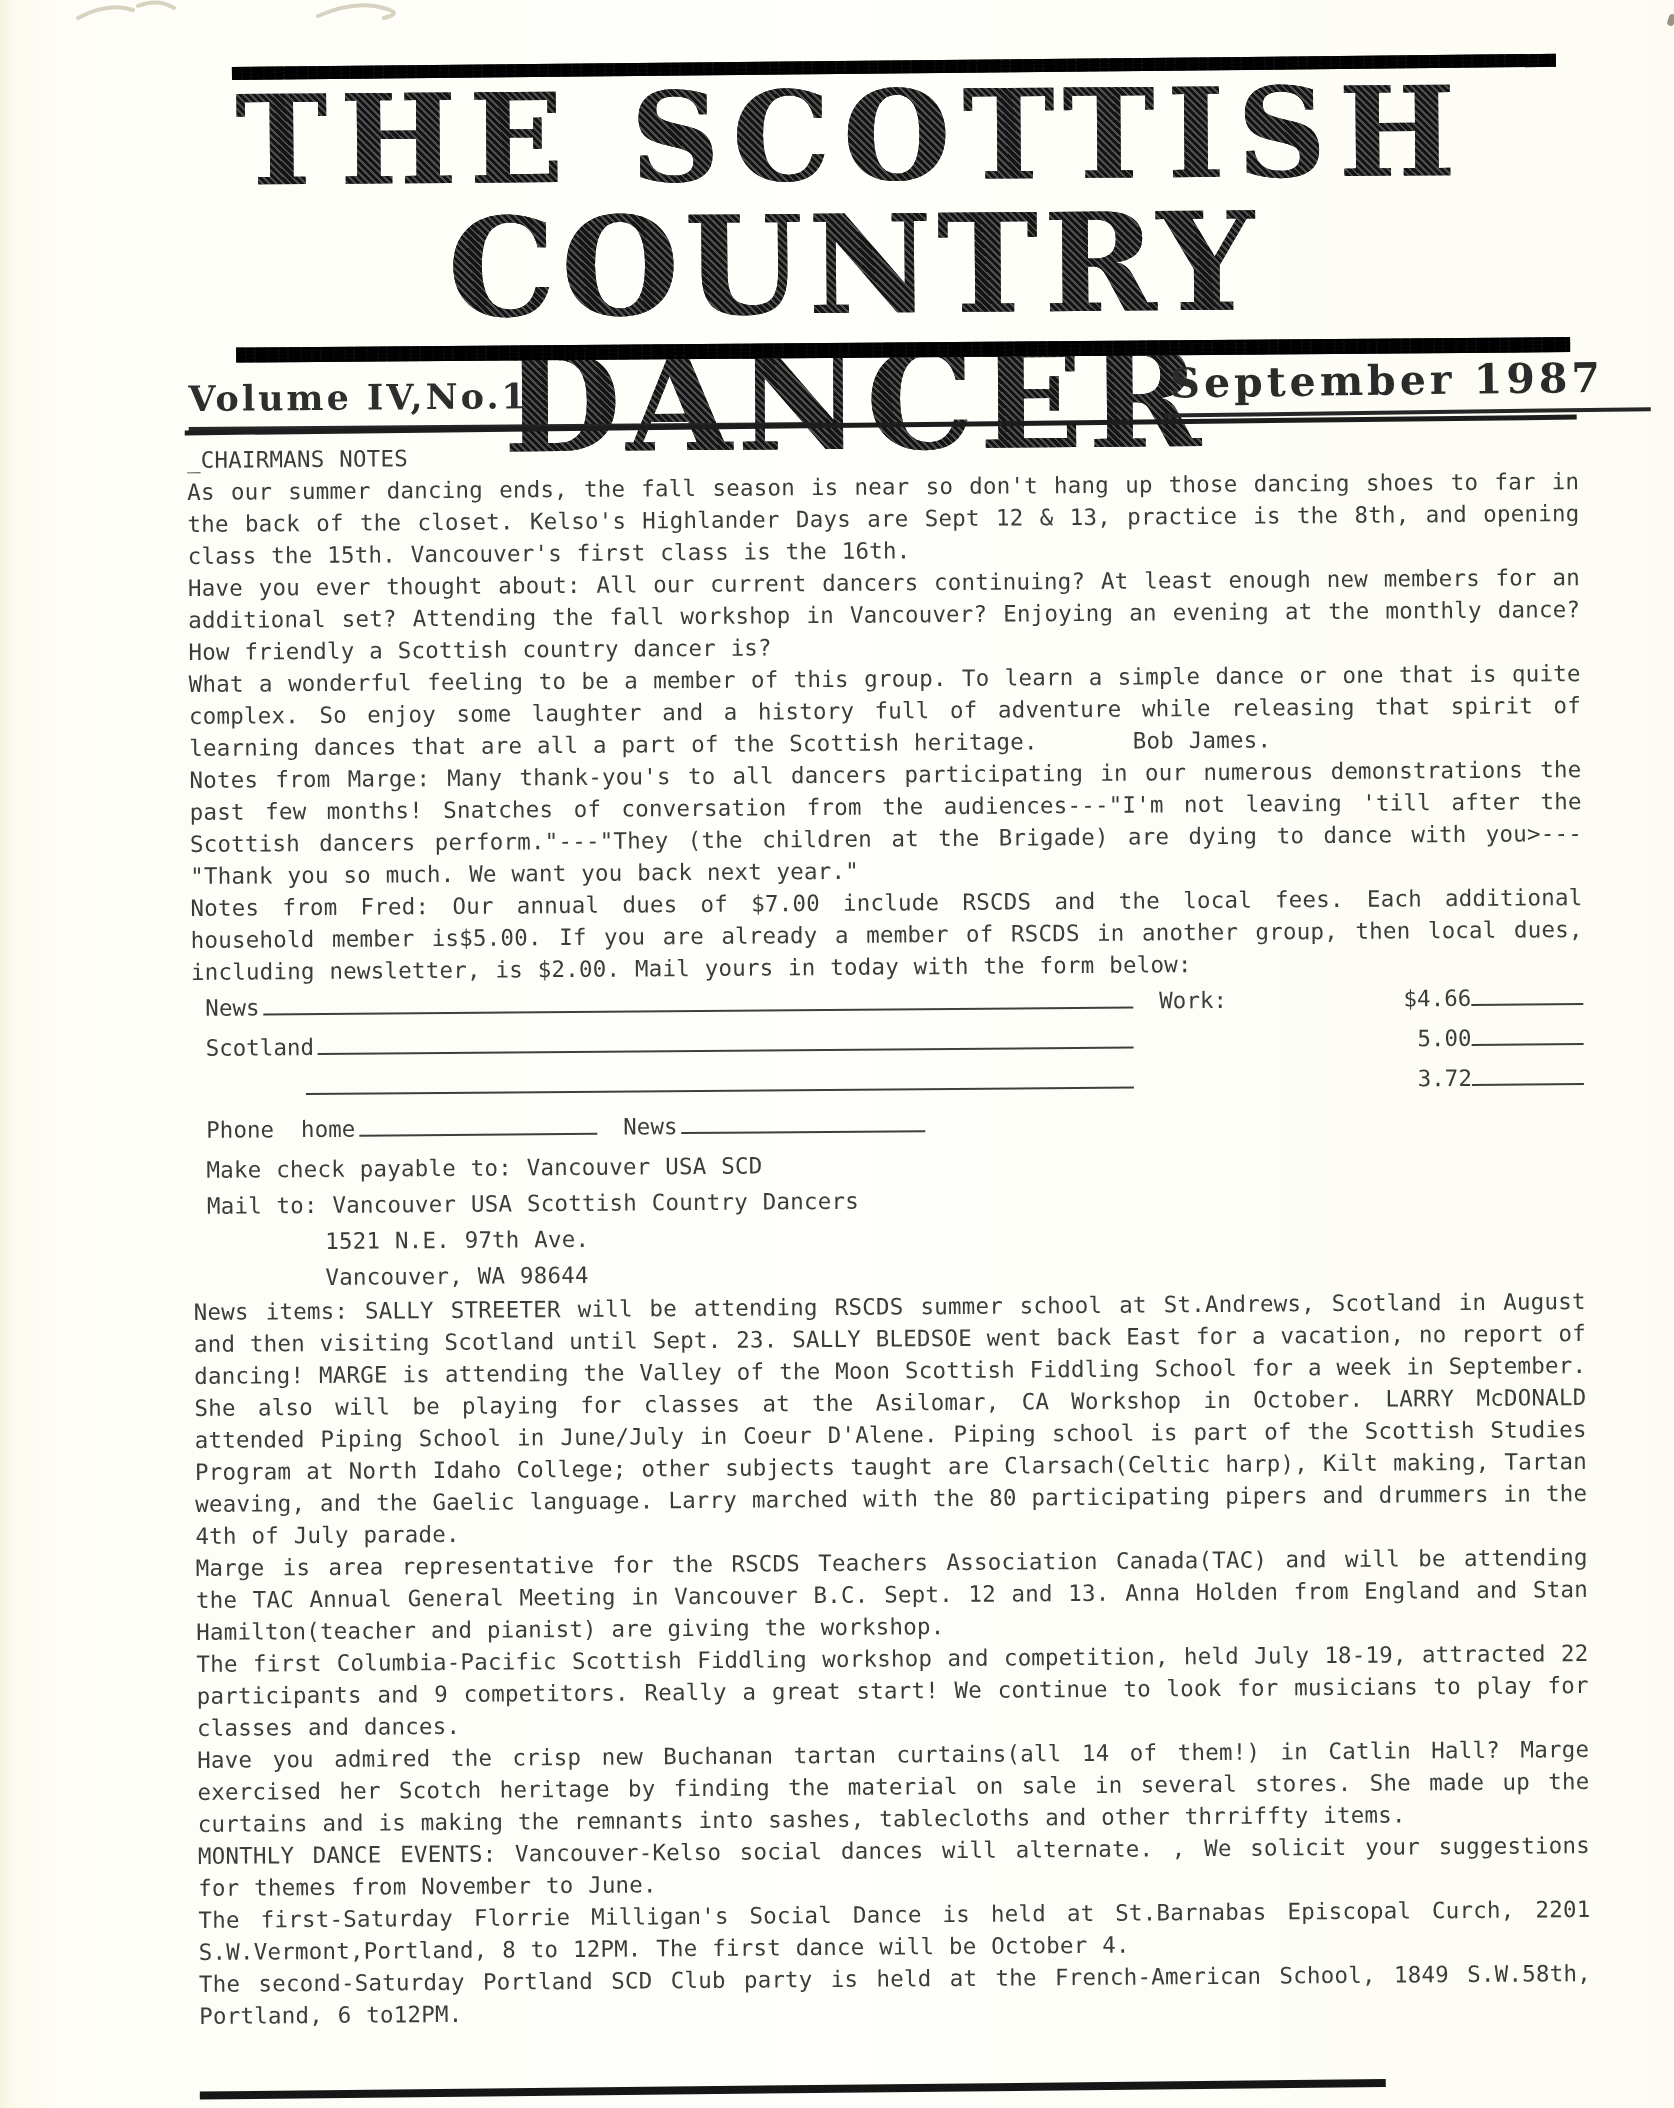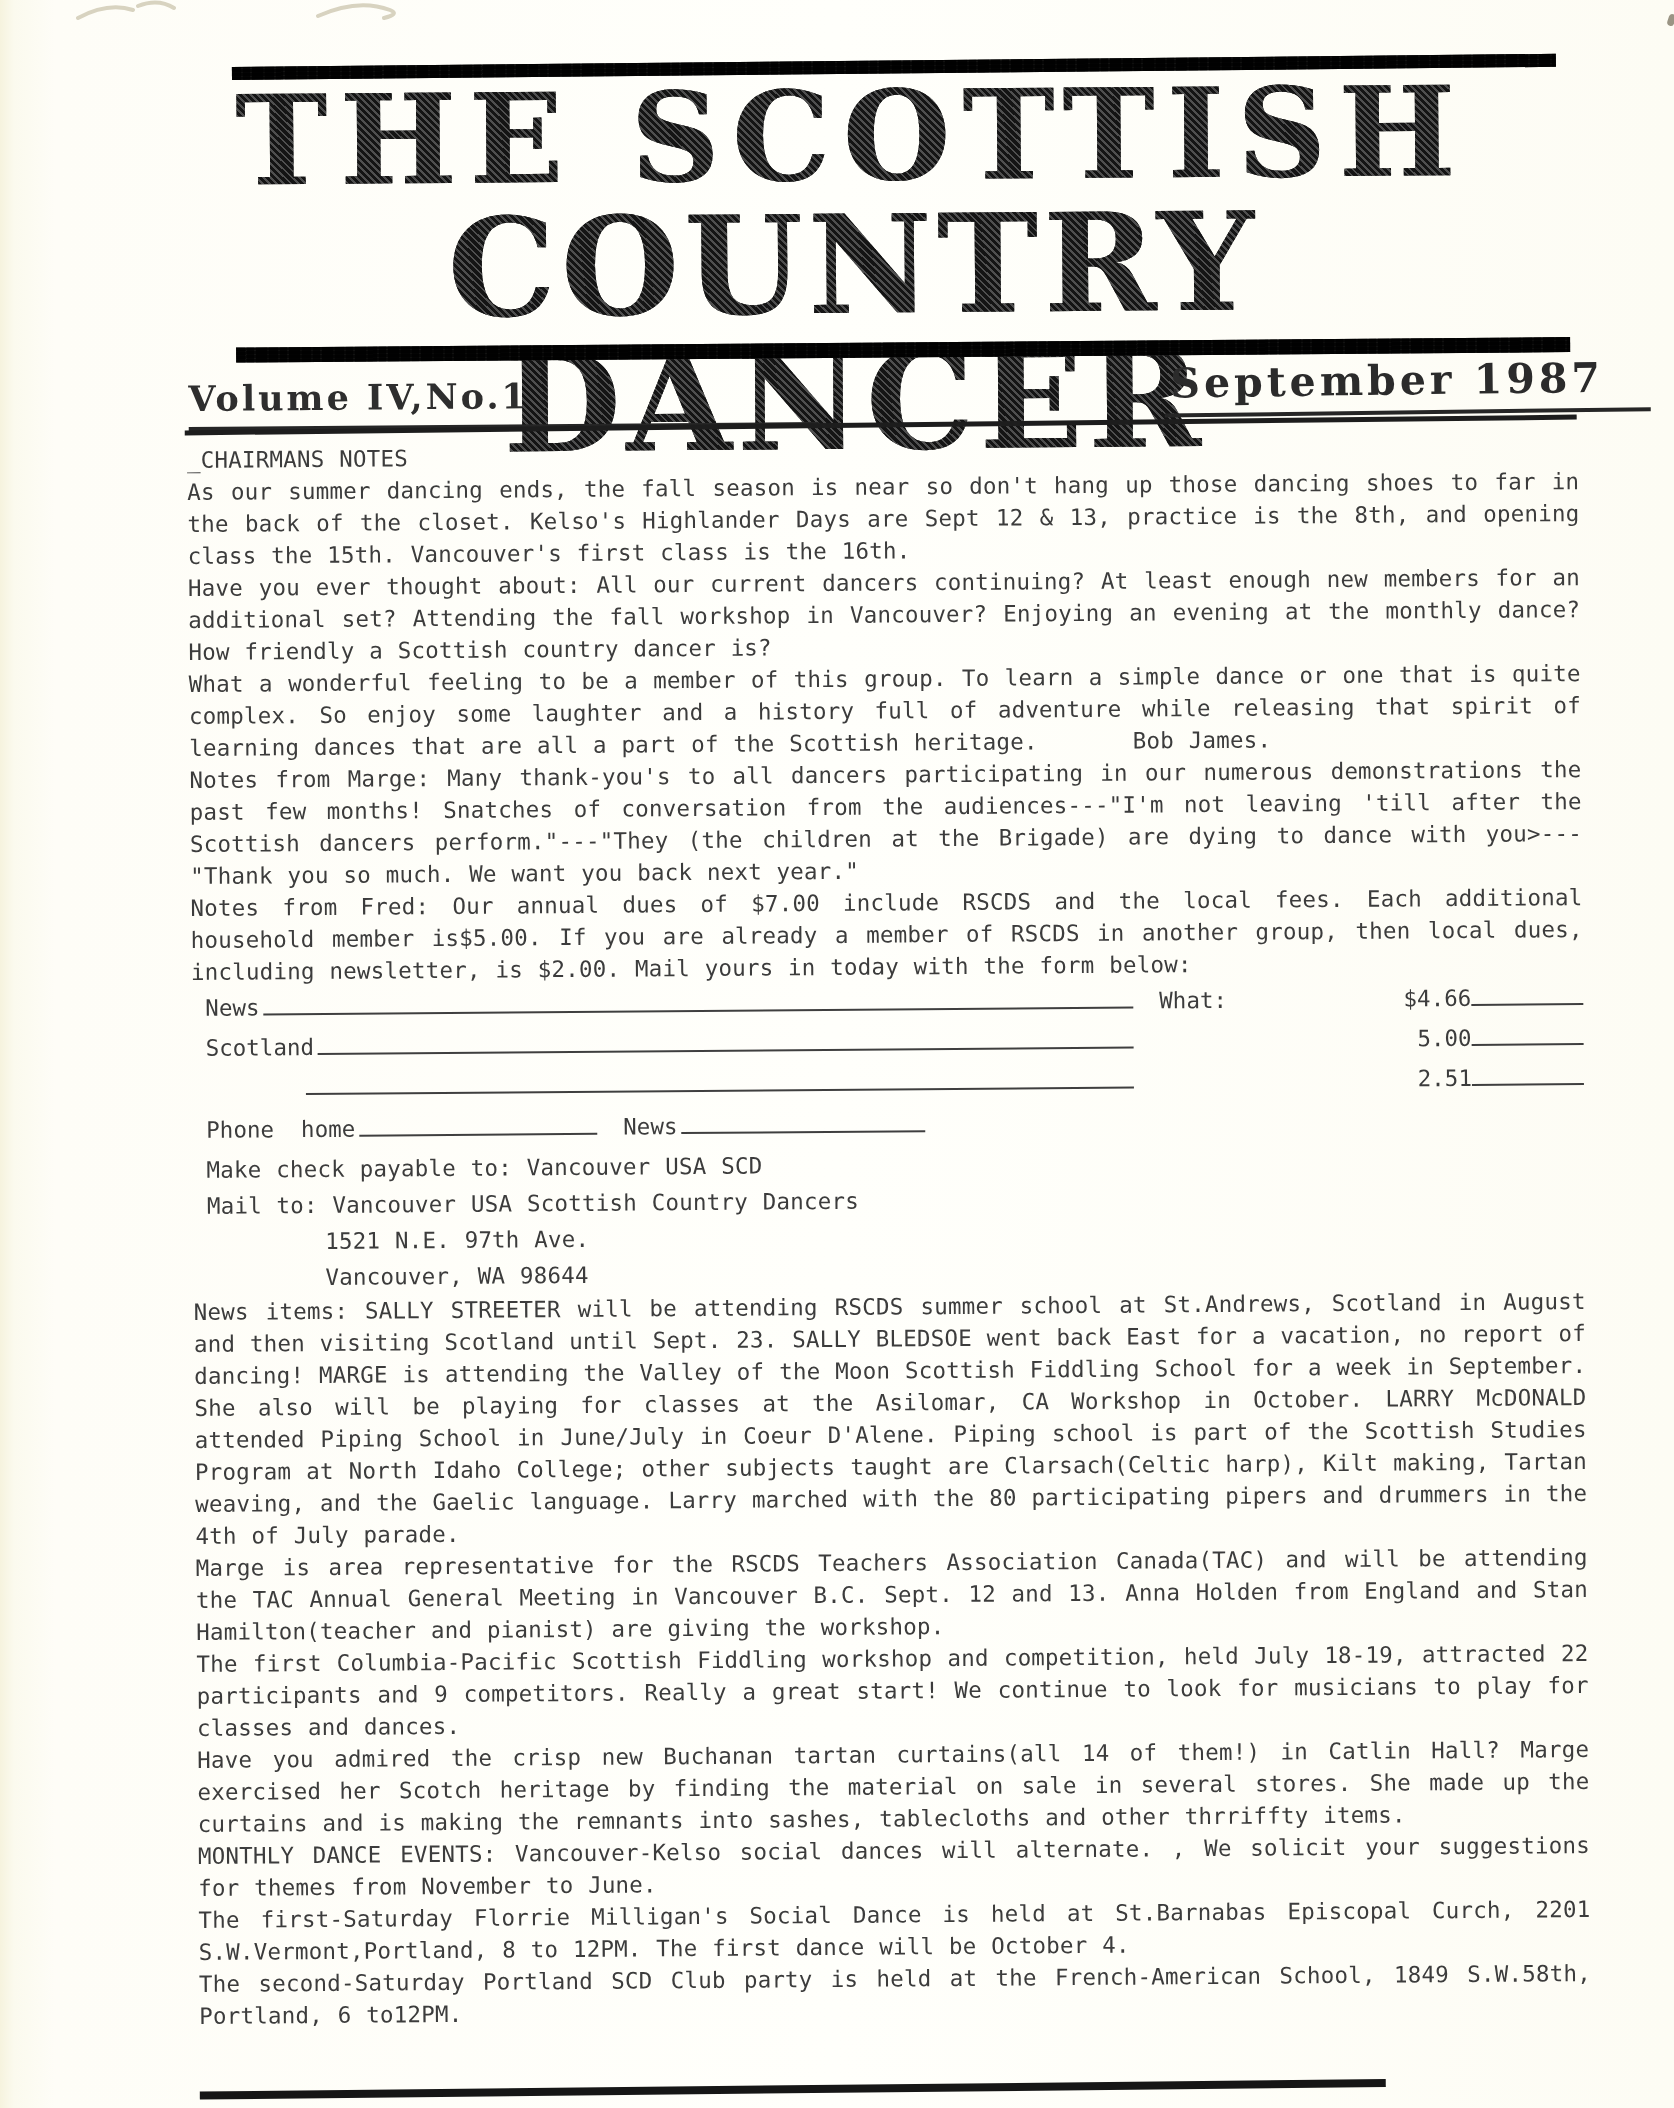--- a/index.html
+++ b/index.html
@@ -112,21 +112,21 @@
       <p><span>What a wonderful feeling to be a member of this group.  To learn a simple dance or one that is quite complex.  So enjoy some laughter and a history full of adventure while releasing that spirit of learning dances that are all a part of the Scottish heritage.</span><span class="sig">Bob James.</span></p>
 
       <p class="mt1">Notes from Marge:  Many thank-you's to all dancers participating in our numerous demonstrations the past few months!  Snatches of conversation from the audiences---"I'm not leaving 'till after the Scottish dancers perform."---"They (the children at the Brigade) are dying to dance with you&gt;---"Thank you so much.  We want you back next year."</p>
       <p>Notes from Fred: Our annual dues of $7.00 include RSCDS and the local fees. Each additional household member is$5.00.  If you are already a member of RSCDS in  another group, then local dues, including newsletter, is $2.00.  Mail yours in today with the form below:</p>
 
       <div class="frm">
         <div class="frow">
           <span class="lbl">News</span>
           <span class="fill"></span>
           <span class="rbox">
-            <span class="lbl">What:</span>
+            <span class="lbl">Work:</span>
             <span class="grp">
               <span>$4.66</span>
               <span class="sline"></span>
             </span>
           </span>
         </div>
         <div class="frow">
           <span class="lbl">Scotland</span>
           <span class="fill"></span>
           <span class="rbox">
@@ -134,21 +134,21 @@
               <span>5.00</span>
               <span class="sline"></span>
             </span>
           </span>
         </div>
         <div class="frow">
           <span class="ind"></span>
           <span class="fill"></span>
           <span class="rbox">
             <span class="grp">
-              <span>2.51</span>
+              <span>3.72</span>
               <span class="sline"></span>
             </span>
           </span>
         </div>
         <div class="phonerow">
           <span class="lbl">Phone  home</span>
           <span class="pline pl1"></span>
           <span class="lbl">News</span>
           <span class="pline pl2"></span>
         </div>

